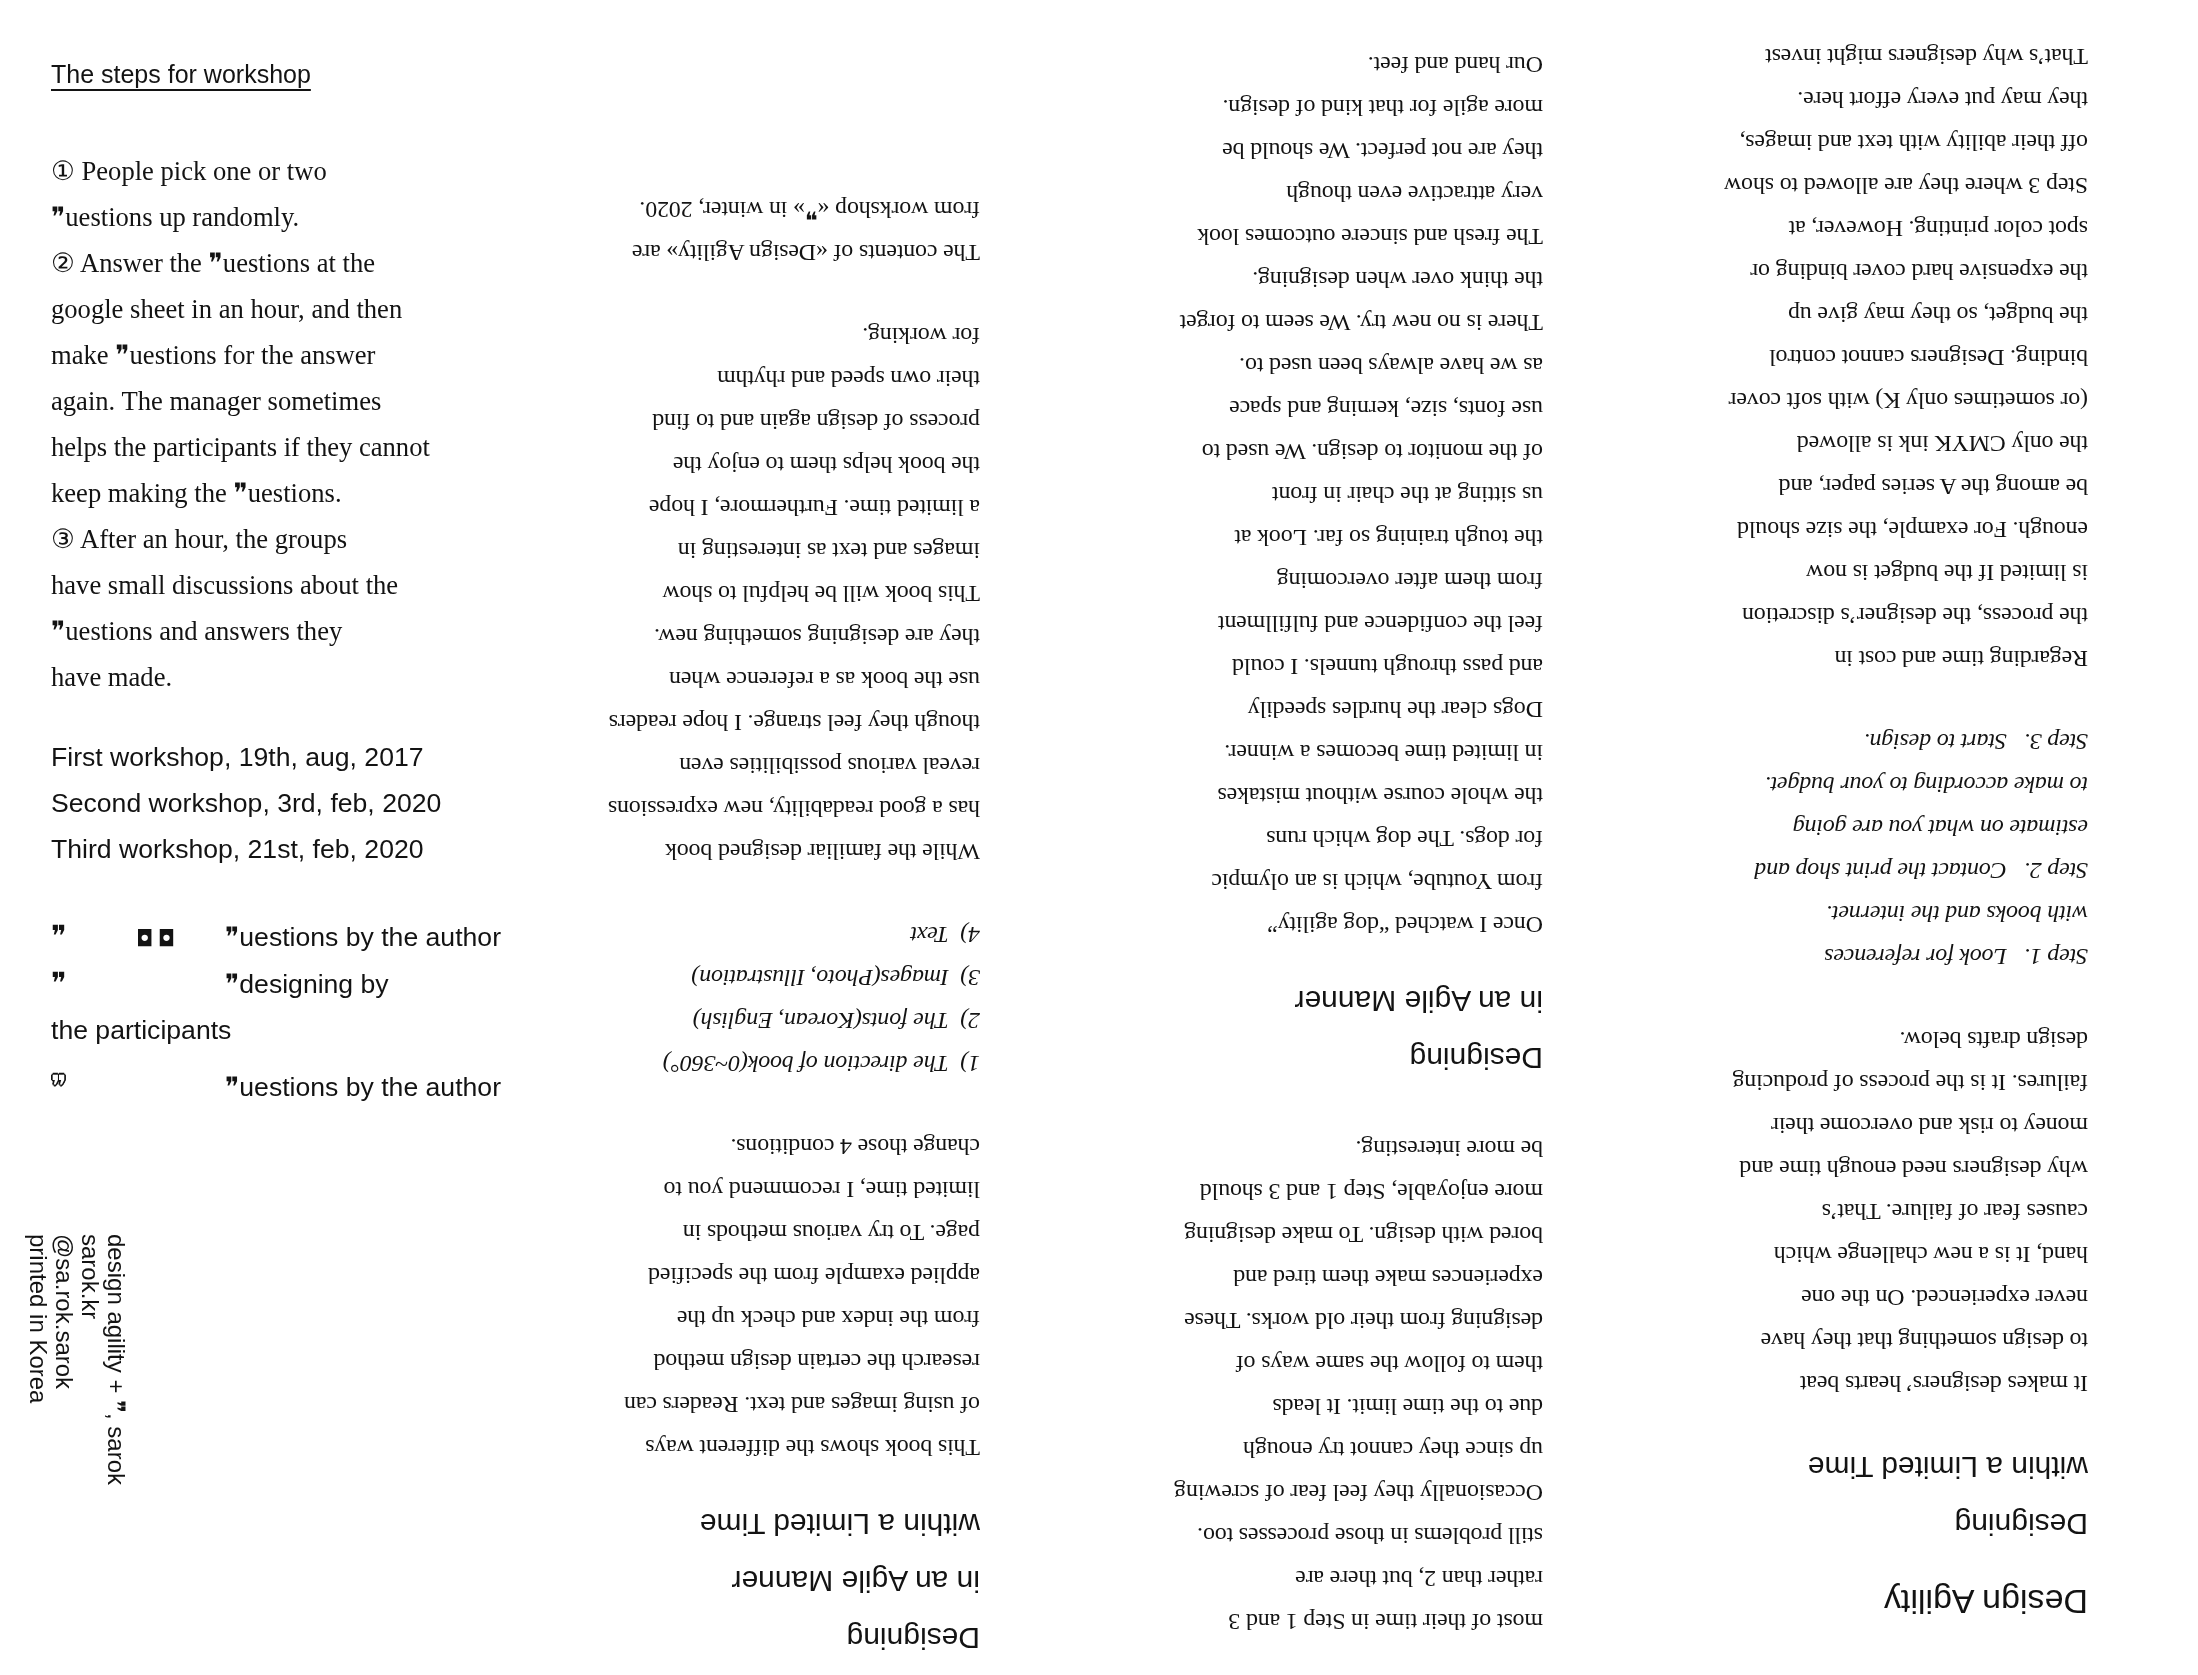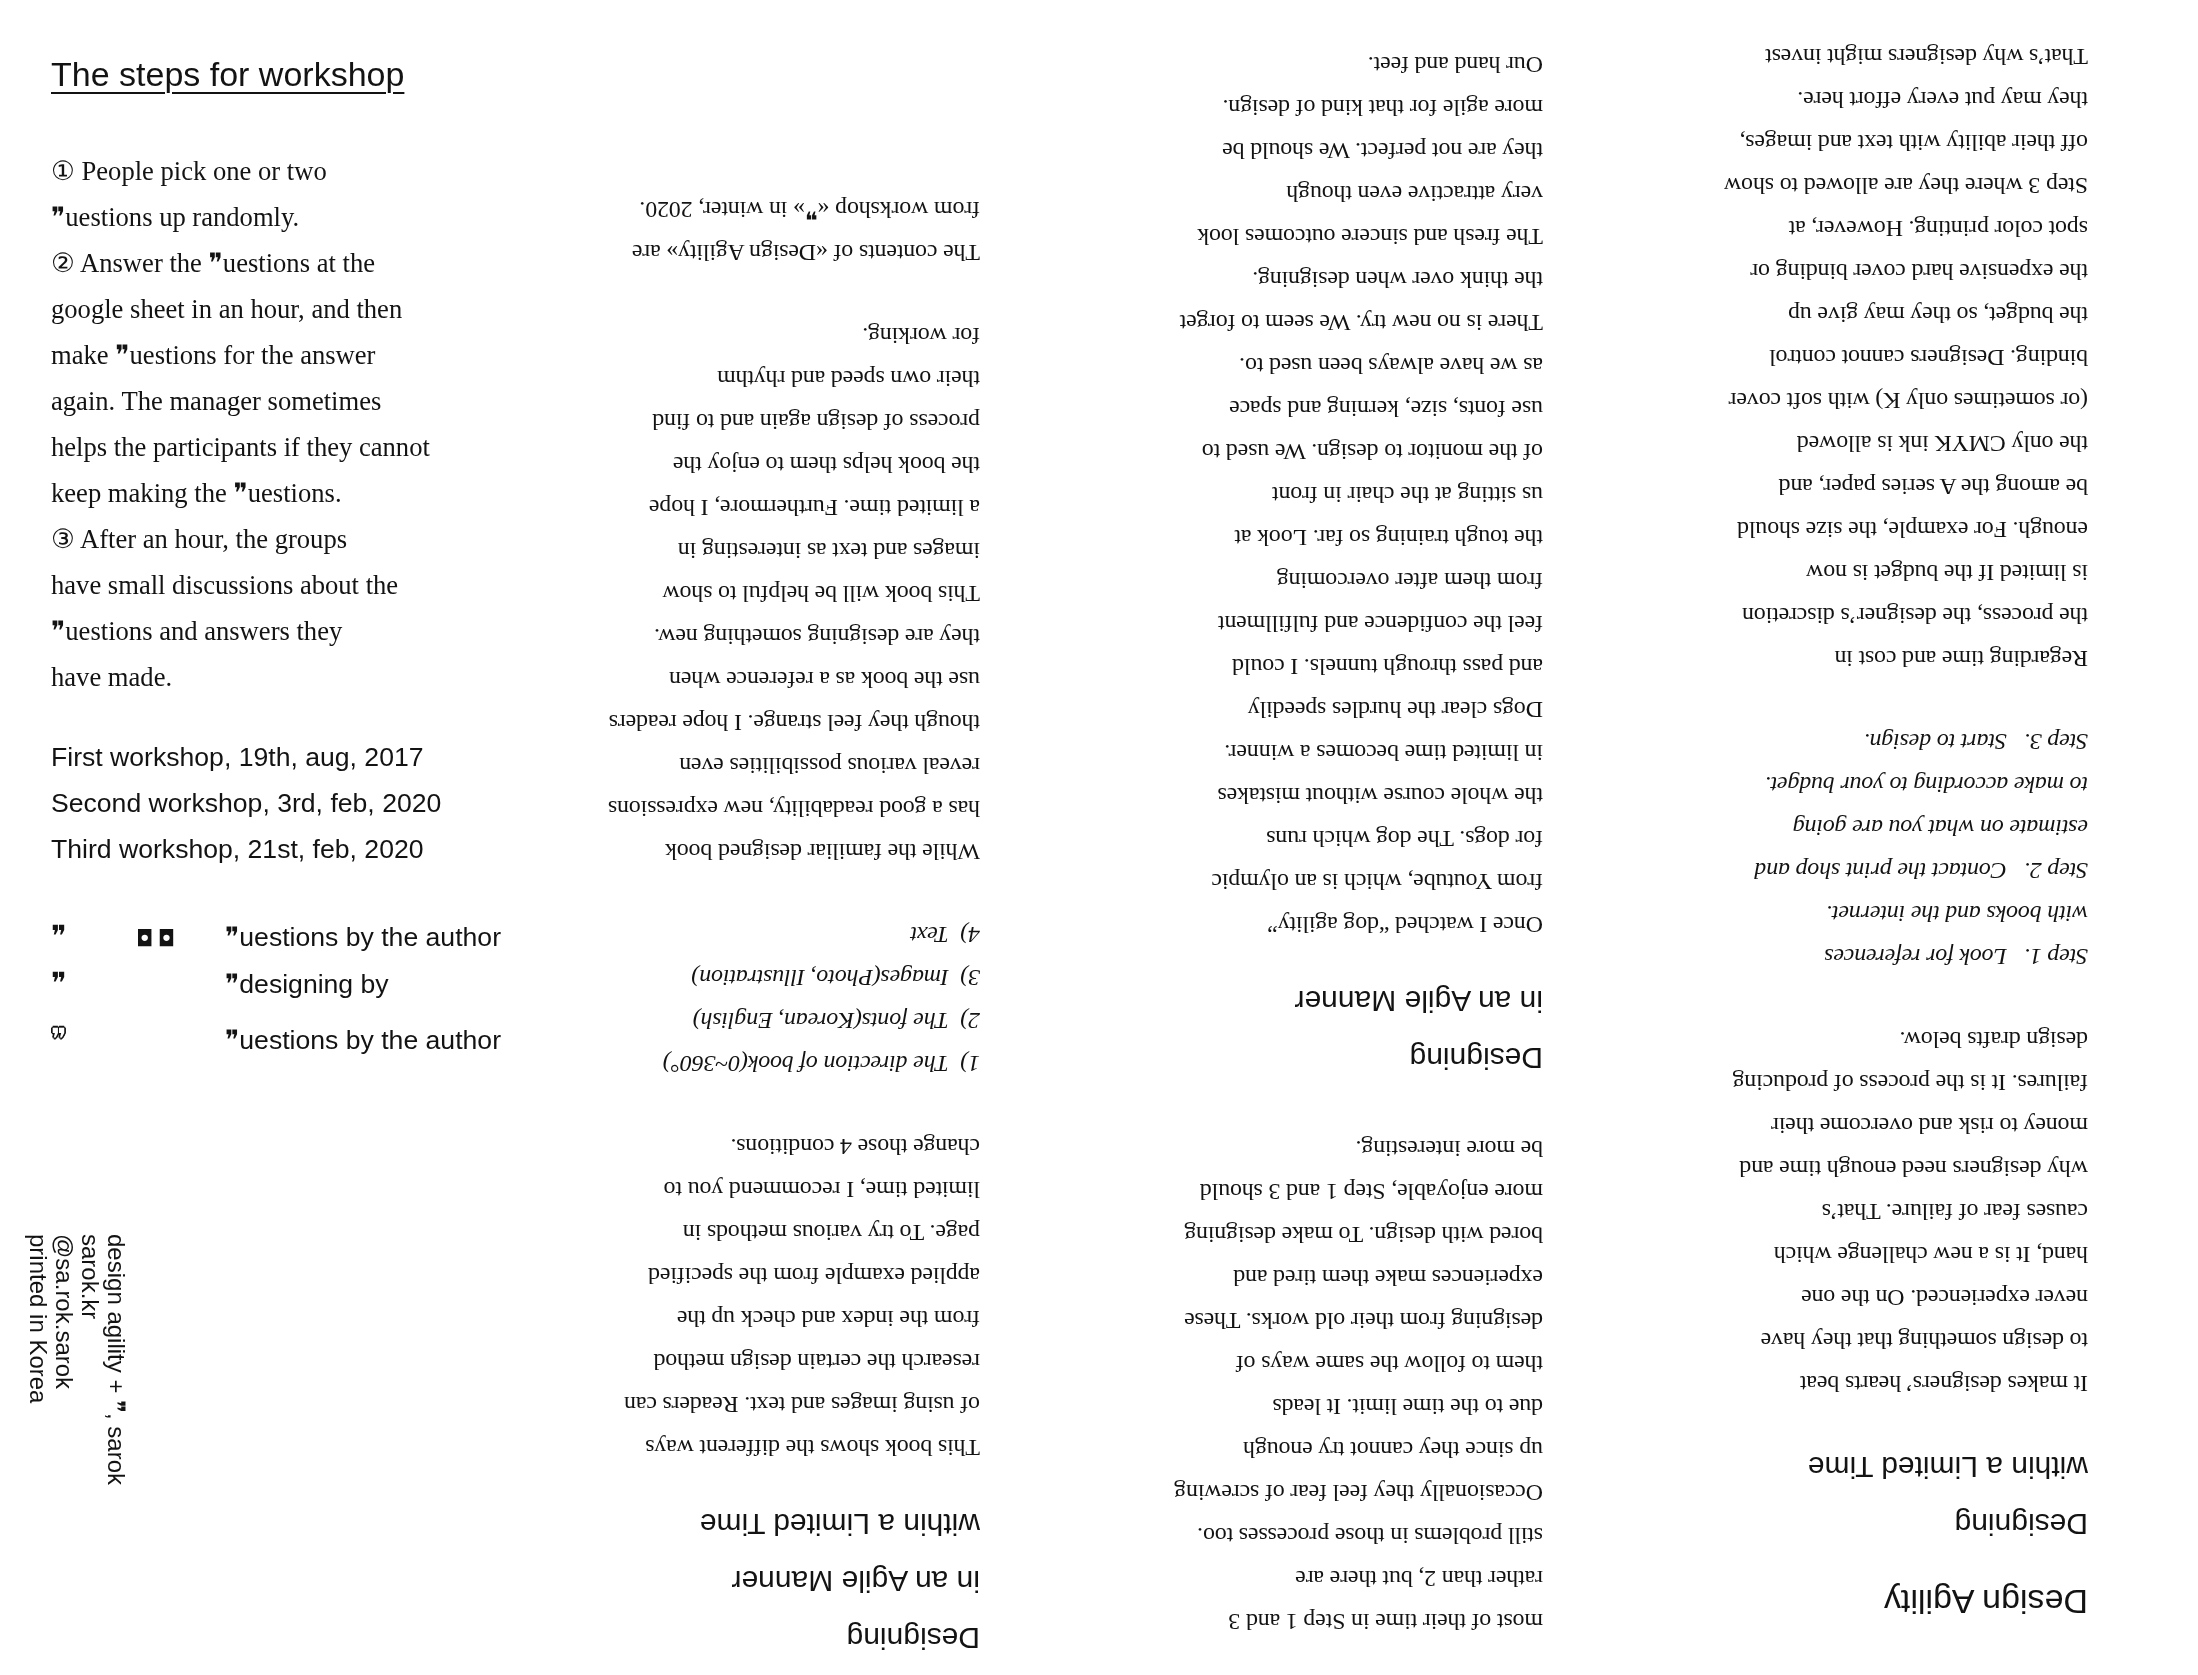--- a/index.html
+++ b/index.html
@@ -4,21 +4,21 @@
 <style>
   html,body{margin:0;padding:0;background:#ffffff;}
   .sheet{
     position:relative;width:2199px;height:1676px;background:#ffffff;
     color:#131313;overflow:hidden;
     font-family:"Liberation Sans", sans-serif;
   }
   
   .col-left{position:absolute;left:51px;top:51px;width:550px;
     font-size:26.6px;line-height:46px;}
-  .heading{font-size:34px;font-weight:normal;margin:0 14px 51px 0;
+  .heading{font-size:25px;font-weight:normal;margin:0 14px 51px 0;
     text-decoration:underline;text-underline-offset:6.2px;text-decoration-thickness:1.8px;
     display:inline-block;}
   .block{white-space:pre-wrap;margin:0;}
   .steps{margin-bottom:34px;font-family:Liberation Serif, serif;}
   .dates{margin-bottom:41px;}
   .legend-row{display:flex;align-items:baseline;height:47px;}
   .legend-row.gap-top{margin-top:8.9px;}
   .slot-a{width:85px;flex:0 0 auto;}
   .slot-b{width:89px;flex:0 0 auto;}
   .icon-q{font-family:"DejaVu Sans", sans-serif;font-size:29px;}
@@ -75,20 +75,23 @@
       <div class="legend-row">
         <span class="slot-a icon-q">❞</span>
         <span class="slot-b icon-sq">◘◘</span>
         <span class="legend-label">❞uestions by the author</span>
       </div>
       <div class="legend-row">
         <span class="slot-a icon-q">❞</span>
         <span class="slot-b icon-sq"></span>
         <span class="legend-label">❞designing by</span>
       </div>
+      <div class="legend-row">
+        <span class="legend-label">the participants</span>
+      </div>
       <div class="legend-row gap-top">
         <span class="slot-a icon-q outline">❞</span>
         <span class="slot-b"></span>
         <span class="legend-label">❞uestions by the author</span>
       </div>
     </div>
   </div>
 
   <div class="colophon">design agility + ❞, sarok
 sarok.kr

